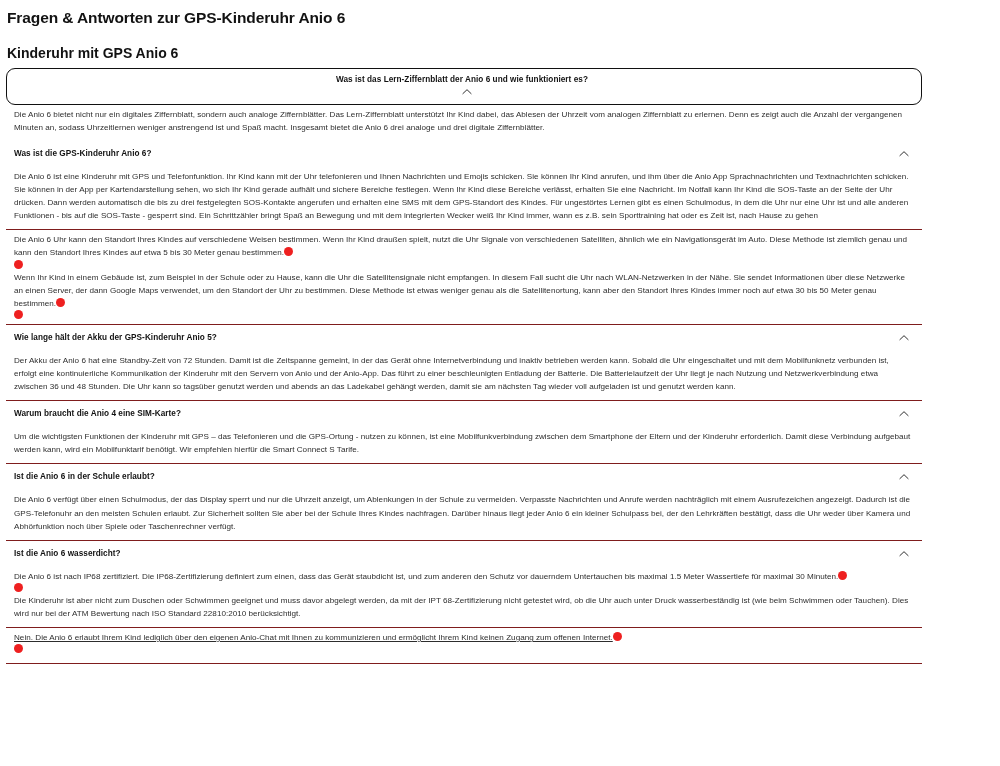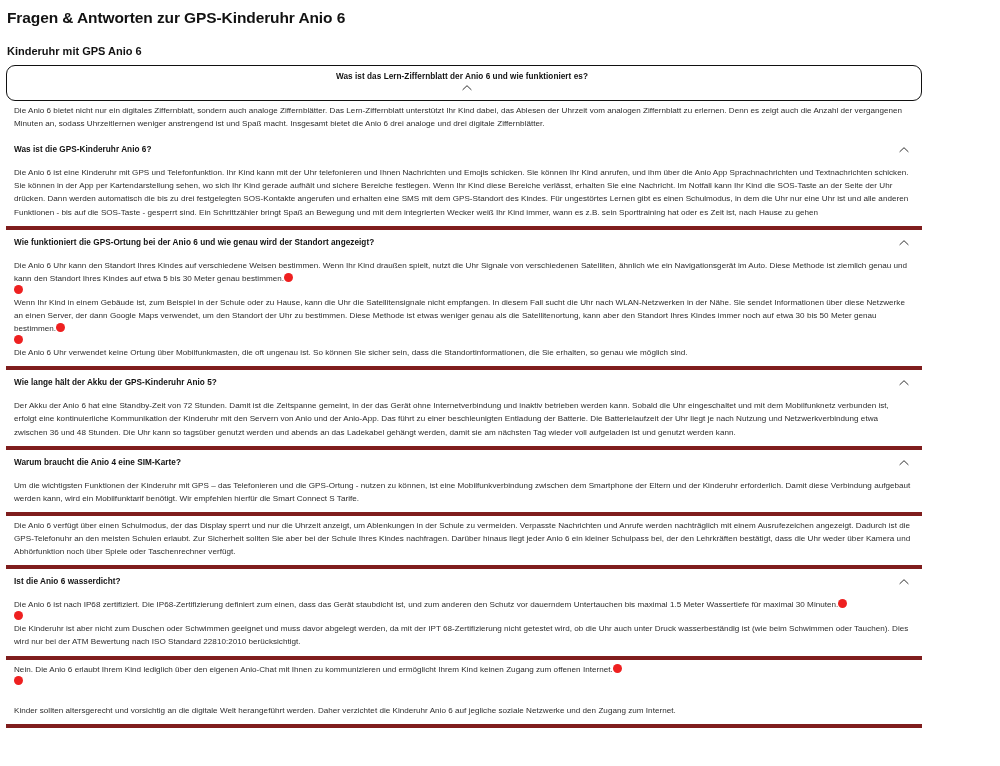--- a/index.html
+++ b/index.html
@@ -22,31 +22,31 @@
   }
   .page-title {
     font-size: 15.5px;
     font-weight: 700;
     letter-spacing: -0.1px;
     color: #121212;
     margin: 9px 0 0 1px;
     line-height: 1.2;
   }
   .section-title {
-    font-size: 11px;
+    font-size: 14px;
     font-weight: 700;
     color: #121212;
     margin: 17px 0 0 1px;
     line-height: 1.2;
   }
   .accordion {
     margin-top: 7px;
   }
   .acc-item {
-    border-bottom: 4px solid #7f1d1d;
+    border-bottom: 1px solid #7f1d1d;
   }
   .acc-item:first-child {
     border-bottom: none;
   }
   .acc-header {
     display: flex;
     align-items: center;
     justify-content: space-between;
     box-sizing: border-box;
     padding: 7px 12px 7px 8px;
@@ -139,32 +139,23 @@
             <svg viewBox="0 0 14 14" width="12" height="12" aria-hidden="true">
               <path d="M2.2 8.9 L7 4.3 L11.8 8.9" fill="none" stroke="#1a1a1a" stroke-width="1.05" stroke-linecap="round" stroke-linejoin="round"></path>
             </svg>
           </span>
         </div>
         <div class="acc-body">
           <p class="para"><span>Die Anio 6 ist eine Kinderuhr mit GPS und Telefonfunktion. Ihr Kind kann mit der Uhr telefonieren und Ihnen Nachrichten und Emojis schicken. Sie können Ihr Kind anrufen, und ihm über die Anio App Sprachnachrichten und Textnachrichten schicken. Sie können in der App per Kartendarstellung sehen, wo sich Ihr Kind gerade aufhält und sichere Bereiche festlegen. Wenn Ihr Kind diese Bereiche verlässt, erhalten Sie eine Nachricht. Im Notfall kann Ihr Kind die SOS-Taste an der Seite der Uhr drücken. Dann werden automatisch die bis zu drei festgelegten SOS-Kontakte angerufen und erhalten eine SMS mit dem GPS-Standort des Kindes. Für ungestörtes Lernen gibt es einen Schulmodus, in dem die Uhr nur eine Uhr ist und alle anderen Funktionen - bis auf die SOS-Taste - gesperrt sind. Ein Schrittzähler bringt Spaß an Bewegung und mit dem integrierten Wecker weiß Ihr Kind immer, wann es z.B. sein Sporttraining hat oder es Zeit ist, nach Hause zu gehen</span></p>
         </div>
       </div>
       <div class="acc-item">
-        <div class="acc-header">
-          <span class="acc-q">Wie funktioniert die GPS-Ortung bei der Anio 6 und wie genau wird der Standort angezeigt?</span>
-          <span class="chev">
-            <svg viewBox="0 0 14 14" width="12" height="12" aria-hidden="true">
-              <path d="M2.2 8.9 L7 4.3 L11.8 8.9" fill="none" stroke="#1a1a1a" stroke-width="1.05" stroke-linecap="round" stroke-linejoin="round"></path>
-            </svg>
-          </span>
-        </div>
         <div class="acc-body">
           <p class="para" style="margin-bottom: 7px;"><span>Die Anio 6 Uhr kann den Standort Ihres Kindes auf verschiedene Weisen bestimmen. Wenn Ihr Kind draußen spielt, nutzt die Uhr Signale von verschiedenen Satelliten, ähnlich wie ein Navigationsgerät im Auto. Diese Methode ist ziemlich genau und kann den Standort Ihres Kindes auf etwa 5 bis 30 Meter genau bestimmen.</span><span class="dot-inline" style="background: rgb(238, 32, 32);"></span><span class="dot-margin" style="background: rgb(238, 32, 32);"></span></p>
           <p class="para tight" style="margin-bottom: 7px;"><span>Wenn Ihr Kind in einem Gebäude ist, zum Beispiel in der Schule oder zu Hause, kann die Uhr die Satellitensignale nicht empfangen. In diesem Fall sucht die Uhr nach WLAN-Netzwerken in der Nähe. Sie sendet Informationen über diese Netzwerke an einen Server, der dann Google Maps verwendet, um den Standort der Uhr zu bestimmen. Diese Methode ist etwas weniger genau als die Satellitenortung, kann aber den Standort Ihres Kindes immer noch auf etwa 30 bis 50 Meter genau bestimmen.</span><span class="dot-inline" style="background: rgb(238, 32, 32);"></span><span class="dot-margin" style="background: rgb(238, 32, 32);"></span></p>
-          <p class="para tight"><span>Die Anio 6 Uhr verwendet keine Ortung über Mobilfunkmasten, die oft ungenau ist. So können Sie sicher sein, dass die Standortinformationen, die Sie erhalten, so genau wie möglich sind.</span></p>
         </div>
       </div>
       <div class="acc-item">
         <div class="acc-header">
           <span class="acc-q">Wie lange hält der Akku der GPS-Kinderuhr Anio 5?</span>
           <span class="chev">
             <svg viewBox="0 0 14 14" width="12" height="12" aria-hidden="true">
               <path d="M2.2 8.9 L7 4.3 L11.8 8.9" fill="none" stroke="#1a1a1a" stroke-width="1.05" stroke-linecap="round" stroke-linejoin="round"></path>
             </svg>
           </span>
@@ -180,39 +171,46 @@
             <svg viewBox="0 0 14 14" width="12" height="12" aria-hidden="true">
               <path d="M2.2 8.9 L7 4.3 L11.8 8.9" fill="none" stroke="#1a1a1a" stroke-width="1.05" stroke-linecap="round" stroke-linejoin="round"></path>
             </svg>
           </span>
         </div>
         <div class="acc-body">
           <p class="para"><span>Um die wichtigsten Funktionen der Kinderuhr mit GPS – das Telefonieren und die GPS-Ortung  - nutzen zu können, ist eine Mobilfunkverbindung zwischen dem Smartphone der Eltern und der Kinderuhr erforderlich. Damit diese Verbindung aufgebaut werden kann, wird ein Mobilfunktarif benötigt. Wir empfehlen hierfür die Smart Connect S Tarife.</span></p>
         </div>
       </div>
       <div class="acc-item">
+        <div class="acc-header">
+          <span class="acc-q">Ist die Anio 6 in der Schule erlaubt?</span>
+          <span class="chev">
+            <svg viewBox="0 0 14 14" width="12" height="12" aria-hidden="true">
+              <path d="M2.2 8.9 L7 4.3 L11.8 8.9" fill="none" stroke="#1a1a1a" stroke-width="1.05" stroke-linecap="round" stroke-linejoin="round"></path>
+            </svg>
+          </span>
+        </div>
         <div class="acc-body">
           <p class="para"><span>Die Anio 6 verfügt über einen Schulmodus, der das Display sperrt und nur die Uhrzeit anzeigt, um Ablenkungen in der Schule zu vermeiden. Verpasste Nachrichten und Anrufe werden nachträglich mit einem Ausrufezeichen angezeigt. Dadurch ist die GPS-Telefonuhr an den meisten Schulen erlaubt. Zur Sicherheit sollten Sie aber bei der Schule Ihres Kindes nachfragen. Darüber hinaus liegt jeder Anio 6 ein kleiner Schulpass bei, der den Lehrkräften bestätigt, dass die Uhr weder über Kamera und Abhörfunktion noch über Spiele oder Taschenrechner verfügt.</span></p>
         </div>
       </div>
       <div class="acc-item">
         <div class="acc-header">
           <span class="acc-q">Ist die Anio 6 wasserdicht?</span>
           <span class="chev">
             <svg viewBox="0 0 14 14" width="12" height="12" aria-hidden="true">
               <path d="M2.2 8.9 L7 4.3 L11.8 8.9" fill="none" stroke="#1a1a1a" stroke-width="1.05" stroke-linecap="round" stroke-linejoin="round"></path>
             </svg>
           </span>
         </div>
         <div class="acc-body">
           <p class="para" style="margin-bottom: 7px;"><span>Die Anio 6 ist nach IP68 zertifiziert. Die IP68-Zertifizierung definiert zum einen, dass das Gerät staubdicht ist, und zum anderen den Schutz vor dauerndem Untertauchen bis maximal 1.5 Meter Wassertiefe für maximal 30 Minuten.</span><span class="dot-inline" style="background: rgb(238, 32, 32);"></span><span class="dot-margin" style="background: rgb(238, 32, 32);"></span></p>
           <p class="para tight"><span>Die Kinderuhr ist aber nicht zum Duschen oder Schwimmen geeignet und muss davor abgelegt werden, da mit der IPT 68-Zertifizierung nicht getestet wird, ob die Uhr auch unter Druck wasserbeständig ist (wie beim Schwimmen oder Tauchen). Dies wird nur bei der ATM Bewertung nach ISO Standard 22810:2010 berücksichtigt.</span></p>
         </div>
       </div>
       <div class="acc-item">
         <div class="acc-body">
-          <p class="para" style="margin-bottom: 24px;"><span>Nein. Die Anio 6 erlaubt Ihrem Kind lediglich über den eigenen Anio-Chat mit Ihnen zu kommunizieren und ermöglicht Ihrem Kind keinen Zugang zum offenen Internet.</span><span class="dot-inline" style="background: rgb(238, 32, 32);"></span><span class="dot-margin" style="background: rgb(238, 32, 32);"></span></p>
-          <p class="para tight"><span>Kinder sollten altersgerecht und vorsichtig an die digitale Welt herangeführt werden. Daher verzichtet die Kinderuhr Anio 6 auf jegliche soziale Netzwerke und den Zugang zum Internet.</span></p>
+          <p class="para" style="margin-bottom: 12px; text-decoration: underline;"><span>Nein. Die Anio 6 erlaubt Ihrem Kind lediglich über den eigenen Anio-Chat mit Ihnen zu kommunizieren und ermöglicht Ihrem Kind keinen Zugang zum offenen Internet.</span><span class="dot-inline" style="background: rgb(238, 32, 32);"></span><span class="dot-margin" style="background: rgb(238, 32, 32);"></span></p>
         </div>
       </div>
     </div>
 
 </div>
 
 </body></html>

